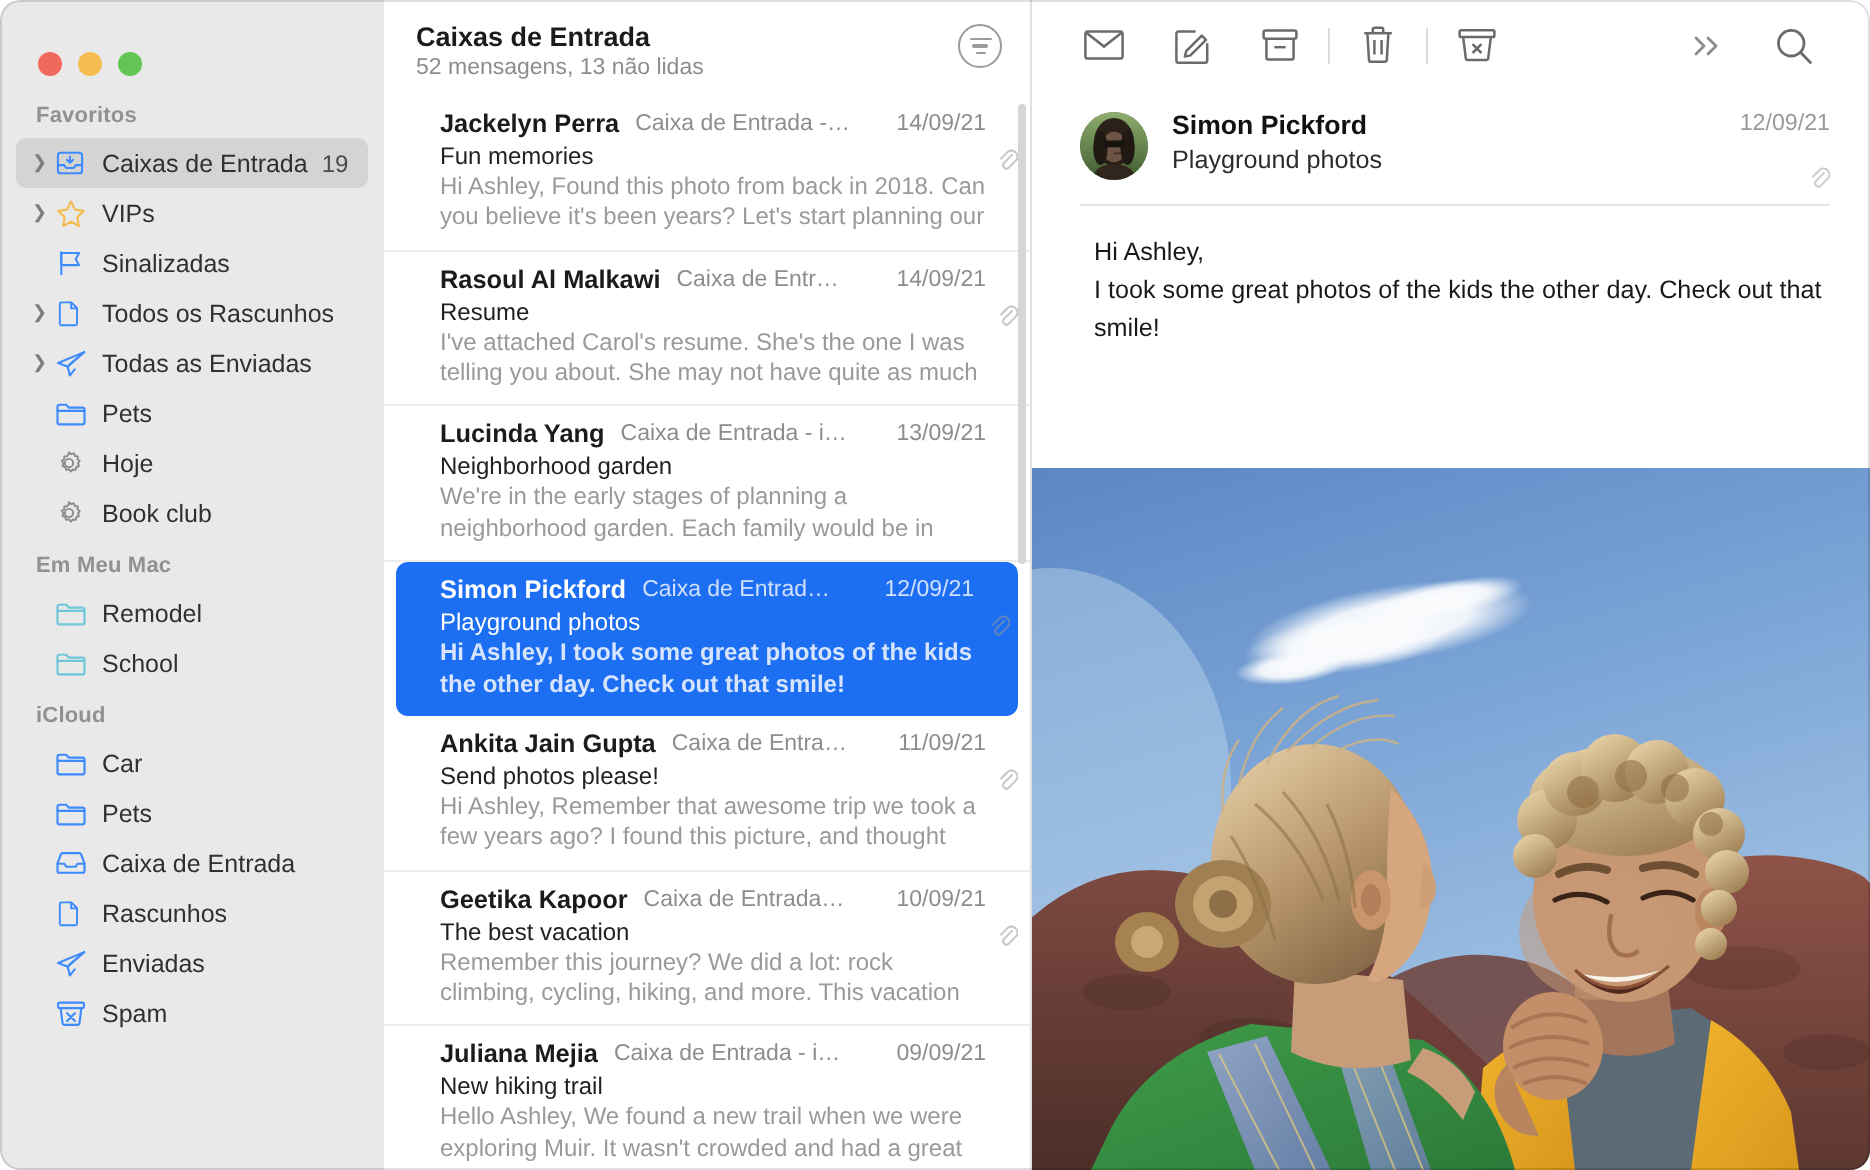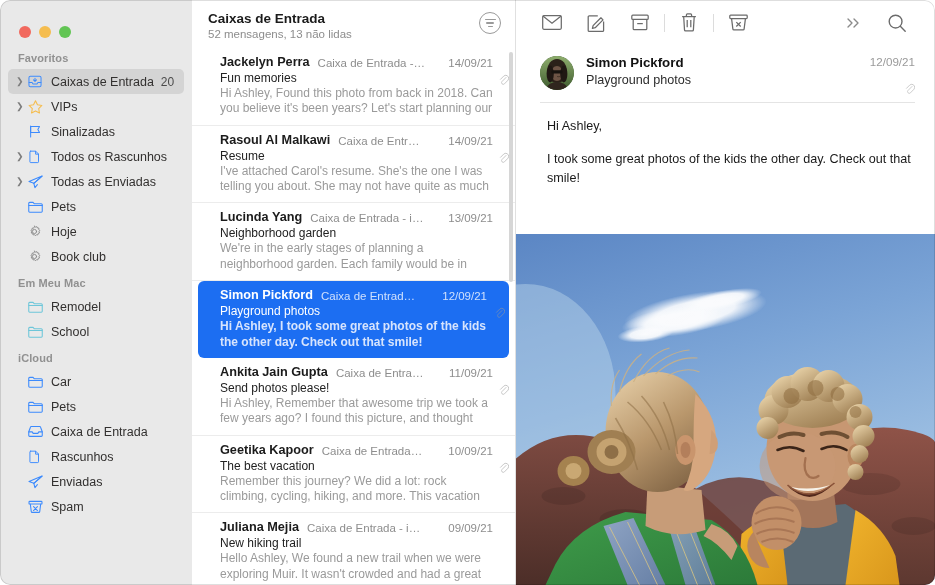--- a/index.html
+++ b/index.html
@@ -80,21 +80,21 @@
   #filter-btn i:nth-child(1){ width: 11px; }
   #filter-btn i:nth-child(2){ width: 8px; }
   #filter-btn i:nth-child(3){ width: 5px; }
 
   .msg {
     position: relative;
     padding: 7px 22px 8px 28px;
     border-bottom: 1px solid #ececec;
     cursor: default;
   }
-  .msg .line1 { display: flex; align-items: flex-end; white-space: nowrap; }
+  .msg .line1 { display: flex; align-items: center; white-space: nowrap; }
   .sender { font-size: 12.7px; font-weight: 700; color: #1b1b1b; }
   .mailbox {
     font-size: 11.5px; color: #8d8d8d; margin-left: 8px;
     overflow: hidden; text-overflow: ellipsis; flex: 1 1 auto;
   }
   .date { font-size: 11.5px; color: #8d8d8d; margin-left: 23px; flex: 0 0 auto; }
   .subject { font-size: 12px; color: #222; margin-top: 2px; }
   .preview {
     font-size: 12px; color: #9a9a9a; margin-top: 1px; line-height: 1.28;
     max-height: 2.56em; overflow: hidden;
@@ -143,21 +143,21 @@
   #from-name { font-size: 13.3px; font-weight: 700; color: #121212; }
   #head-subject { font-size: 12.6px; color: #2c2c2c; margin-top: 3px; }
   #to-line { font-size: 12.6px; color: #2c2c2c; margin-top: 3px; }
   #to-label { font-weight: 700; color: #1d1d1d; }
   #to-value { color: #9a9a9a; margin-left: 4px; }
   #head-date { font-size: 11.6px; color: #9a9a9a; flex: 0 0 auto; margin-left: 10px; }
   #head-clip { position: absolute; right: 20px; top: 37px; width: 11px; height: 13px; opacity: .5; }
   #head-rule { height: 1px; background: #e4e4e4; margin: 12px 20px 0 24px; }
   #body-text { padding: 14px 24px 0 31px; }
   #body-text p { font-size: 12.6px; color: #191919; line-height: 1.5; }
-  #body-text p + p { margin-top: 14px; }
+  #body-text p + p { }
 
   
   #photo {
     position: absolute; left: 0; right: 0; bottom: 0; top: 234px;
     overflow: hidden;
   }
   #photo svg { display: block; width: 100%; height: 100%; }
 
   #win-border {
     position: absolute; inset: 0; border-radius: 10px;
@@ -181,21 +181,21 @@
         <div class="sb-row selected">
           <span class="disc">❯</span>
           <span class="sb-ico">
             <svg width="16" height="15" viewBox="0 0 18 16" fill="none" stroke="#3d8bfd" stroke-width="1.15" stroke-linejoin="round" stroke-linecap="round">
               <rect x="2.2" y="2.2" width="13.6" height="11.6" rx="1.6"></rect>
               <path d="M2.4 9.2 h3.3 l1.1 1.6 h4.4 l1.1 -1.6 h3.3"></path>
               <path d="M9 4.3 v3.4 M7.3 6.2 L9 7.9 L10.7 6.2"></path>
             </svg>
           </span>
           <span class="sb-label">Caixas de Entrada</span>
-          <span class="sb-count">20</span>
+          <span class="sb-count">19</span>
         </div>
         <div class="sb-row">
           <span class="disc">❯</span>
           <span class="sb-ico">
             <svg width="17" height="15" viewBox="0 0 18 16" fill="none" stroke="#f5bd4f" stroke-width="1.15" stroke-linejoin="round" stroke-linecap="round">
               <path d="M9 1.9 L11.1 6.2 L15.8 6.9 L12.4 10.2 L13.2 14.9 L9 12.7 L4.8 14.9 L5.6 10.2 L2.2 6.9 L6.9 6.2 Z"></path>
             </svg>
           </span>
           <span class="sb-label">VIPs</span>
         </div>

